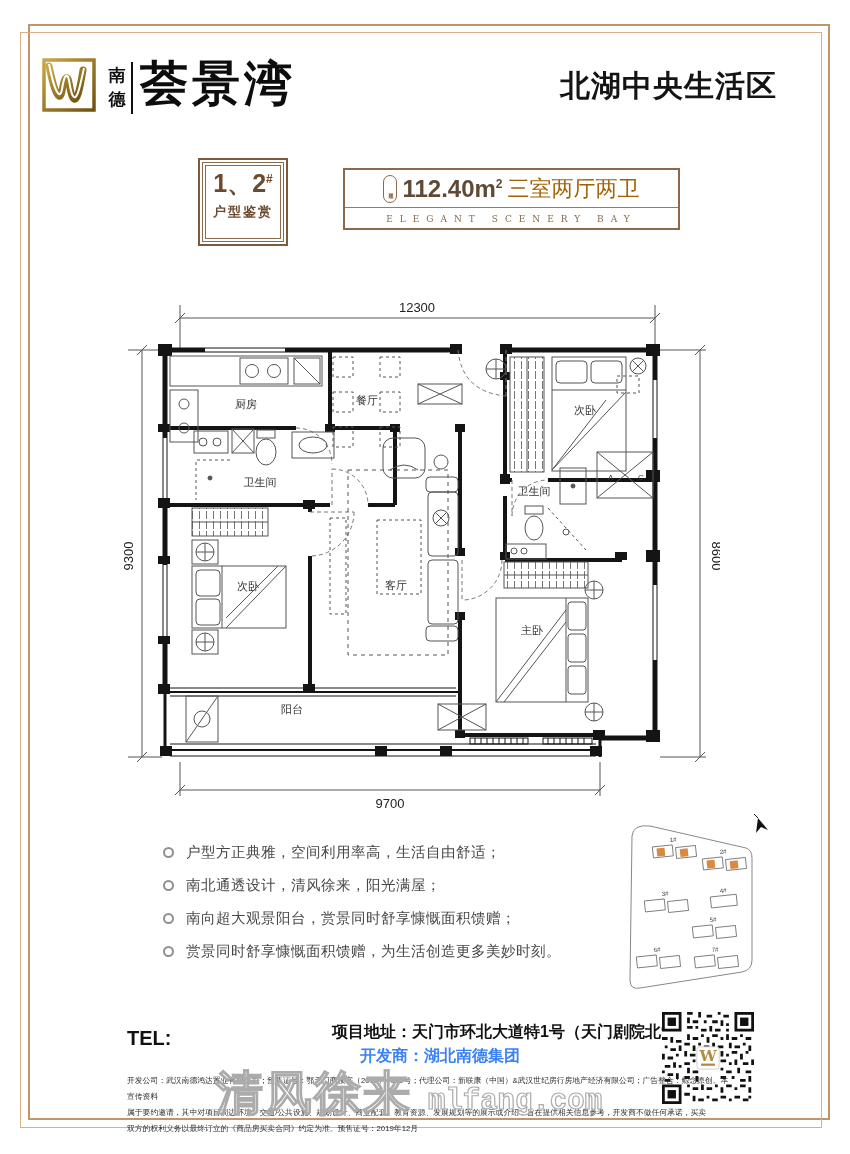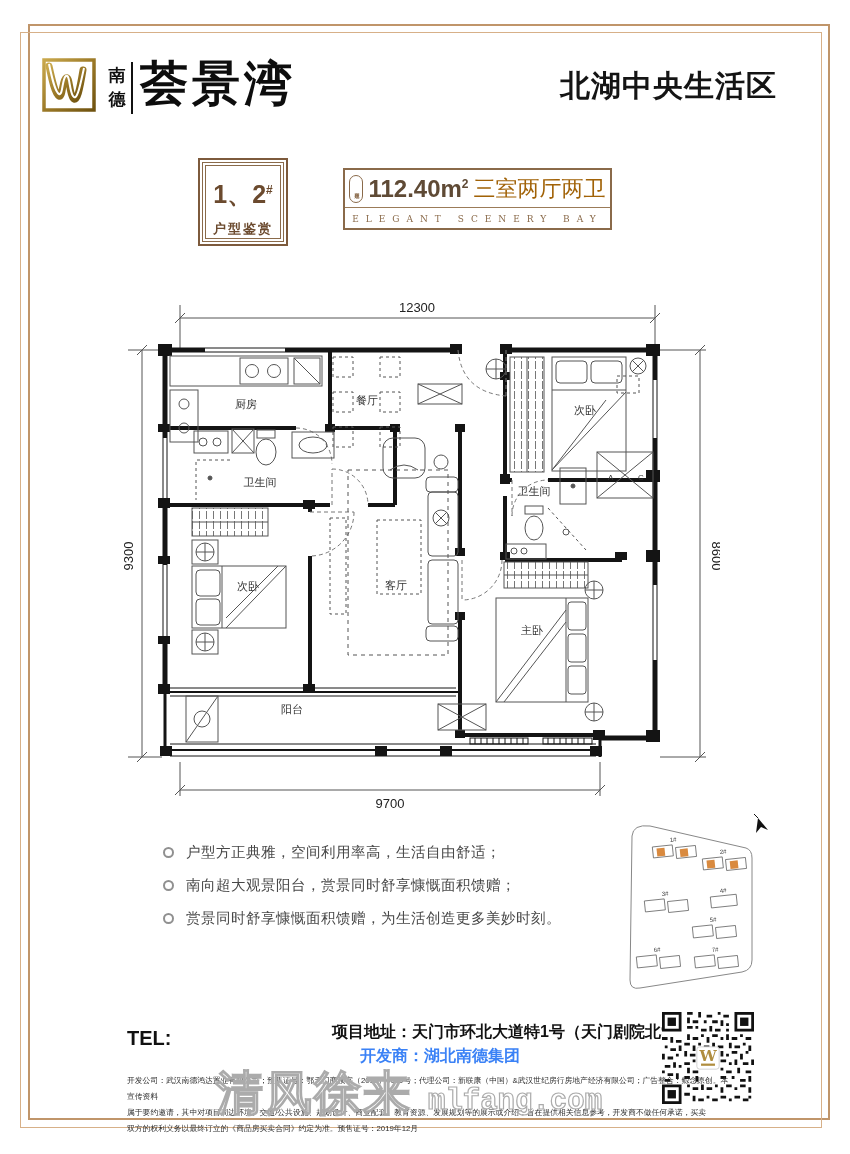--- a/index.html
+++ b/index.html
@@ -16,27 +16,27 @@
   .brand-divider{position:absolute;left:131px;top:62px;width:2px;height:52px;background:#111;}
   .brand-name{position:absolute;left:140px;top:52px;font-family:"DejaVu Serif",serif;
               font-weight:700;font-size:48px;color:#0d0d0d;letter-spacing:4px;}
   .region-title{position:absolute;left:560px;top:66px;font-size:30px;font-weight:700;
                 letter-spacing:1px;color:#141414;}
 
   
   .badge{position:absolute;left:198px;top:158px;width:82px;height:80px;border:2px solid #7d5a3c;padding:2px;}
   .badge-in{width:100%;height:100%;border:1px solid #8a6a4a;box-sizing:border-box;padding:2px;}
   .badge-in2{width:100%;height:100%;border:1px solid #8a6a4a;box-sizing:border-box;
-             display:flex;flex-direction:column;align-items:center;justify-content:flex-end;gap:6px;}
+             display:flex;flex-direction:column;align-items:center;justify-content:flex-start;}
   .badge-num{font-size:25px;font-weight:700;color:#6b4a2e;line-height:26px;}
   .badge-num sup{font-size:12px;}
   .badge-cap{font-size:13px;font-weight:700;color:#6b4a2e;letter-spacing:2px;margin-top:7px;}
 
   
-  .area-box{position:absolute;left:343px;top:168px;width:269px;height:62px;border:2px solid #8a6a4a;box-sizing:border-box;}
+  .area-box{position:absolute;left:343px;top:168px;width:337px;height:62px;border:2px solid #8a6a4a;box-sizing:border-box;}
   .area-top{height:37px;display:flex;align-items:center;justify-content:center;gap:5px;border-bottom:1px solid #9b7b58;}
   .area-pill{width:12px;height:26px;border:1px solid #8a6a4a;border-radius:7px;display:flex;align-items:center;justify-content:center;}
   .area-pill span{writing-mode:vertical-rl;font-size:5px;color:#8a6a4a;letter-spacing:0;line-height:5px;}
   .area-value{font-size:24px;font-weight:700;color:#5f4a35;letter-spacing:0;}
   .area-value sup{font-size:12px;}
   .area-layout{font-size:22px;font-weight:400;color:#a16207;}
   .area-en{font-size:9px;letter-spacing:7px;color:#8a6a4a;text-align:center;padding-top:6px;
            font-family:"DejaVu Serif",serif;}
 
   
@@ -358,20 +358,24 @@
     <text x="638" y="480" font-size="8" fill="#333">C</text>
   </svg>
 
   <div class="features">
     <div class="feature">
         <span class="bullet"></span>
         <span class="txt">户型方正典雅，空间利用率高，生活自由舒适；</span>
       </div>
     <div class="feature">
         <span class="bullet"></span>
+        <span class="txt">南北通透设计，清风徐来，阳光满屋；</span>
+      </div>
+    <div class="feature">
+        <span class="bullet"></span>
         <span class="txt">南向超大观景阳台，赏景同时舒享慷慨面积馈赠；</span>
       </div>
     <div class="feature">
         <span class="bullet"></span>
         <span class="txt">赏景同时舒享慷慨面积馈赠，为生活创造更多美妙时刻。</span>
       </div>
   </div>
 
   <svg style="position:absolute;left:610px;top:812px;" width="165" height="190" viewBox="0 0 165 190">
     <path d="M40,14 L136,36 Q142,38 142,46 L142,148 Q142,158 132,160 L30,176 Q20,178 20,168 L22,24 Q23,12 40,14 Z" fill="none" stroke="#888" stroke-width="1"></path>

